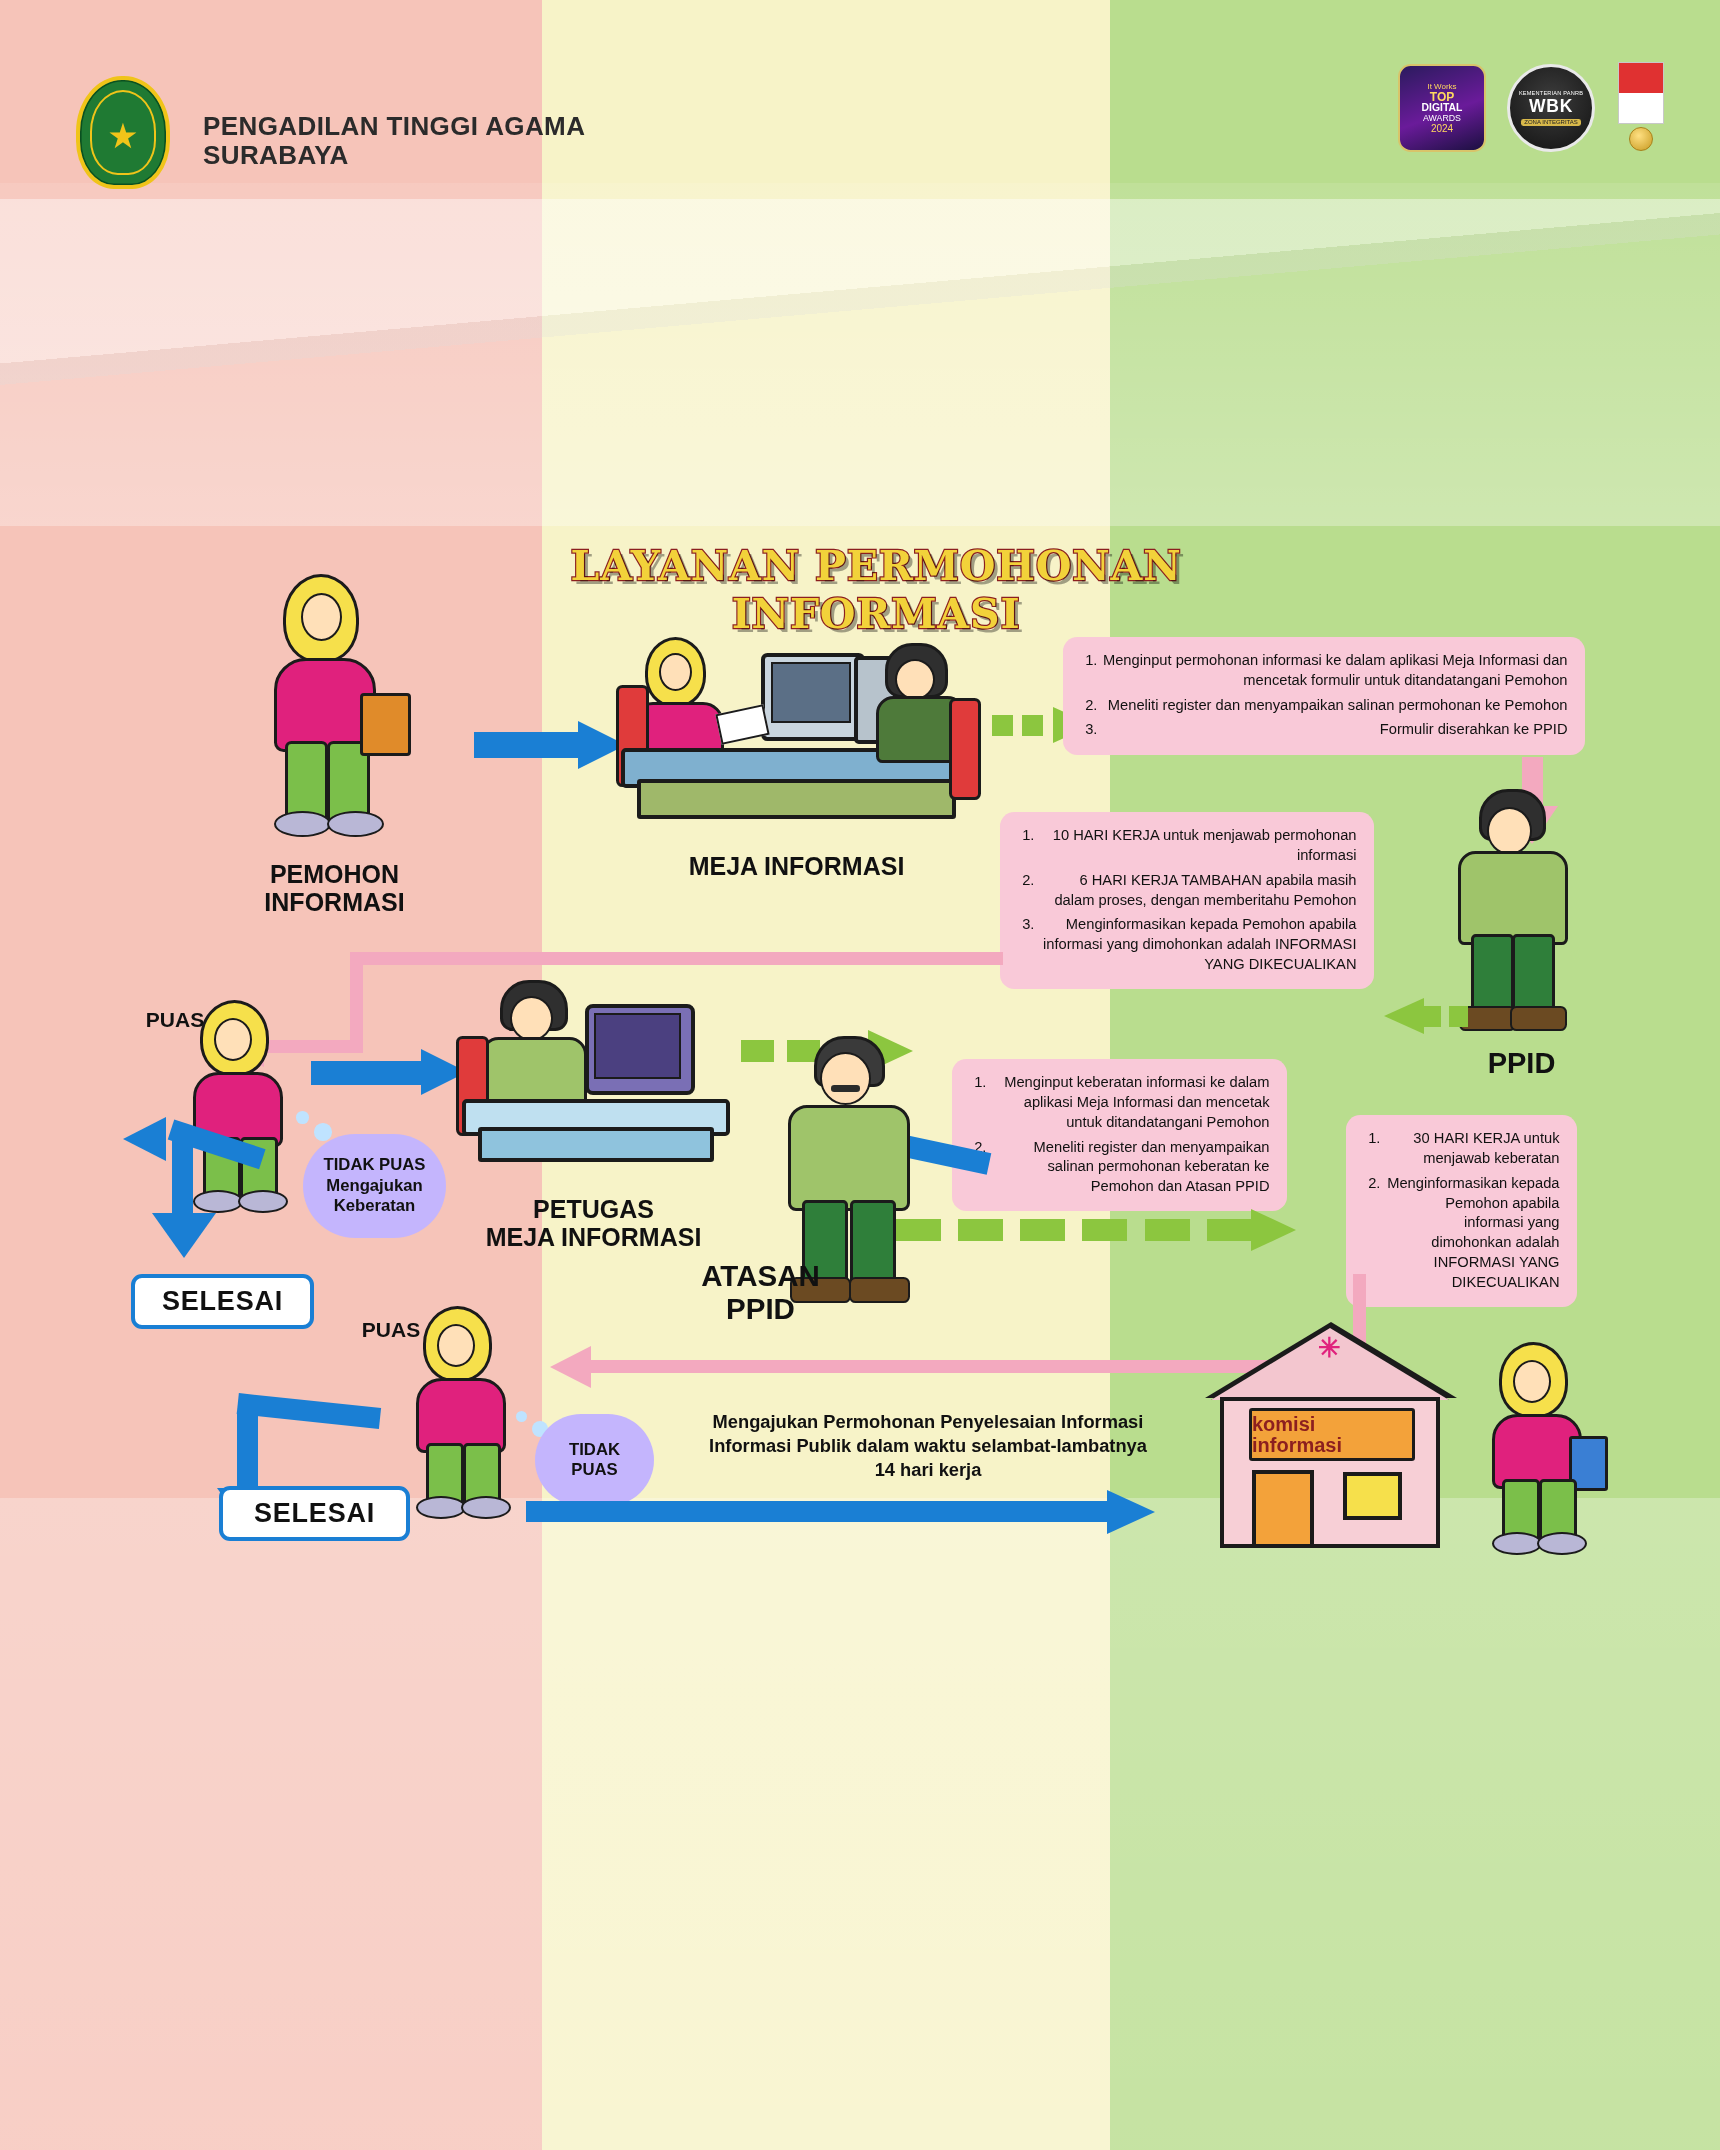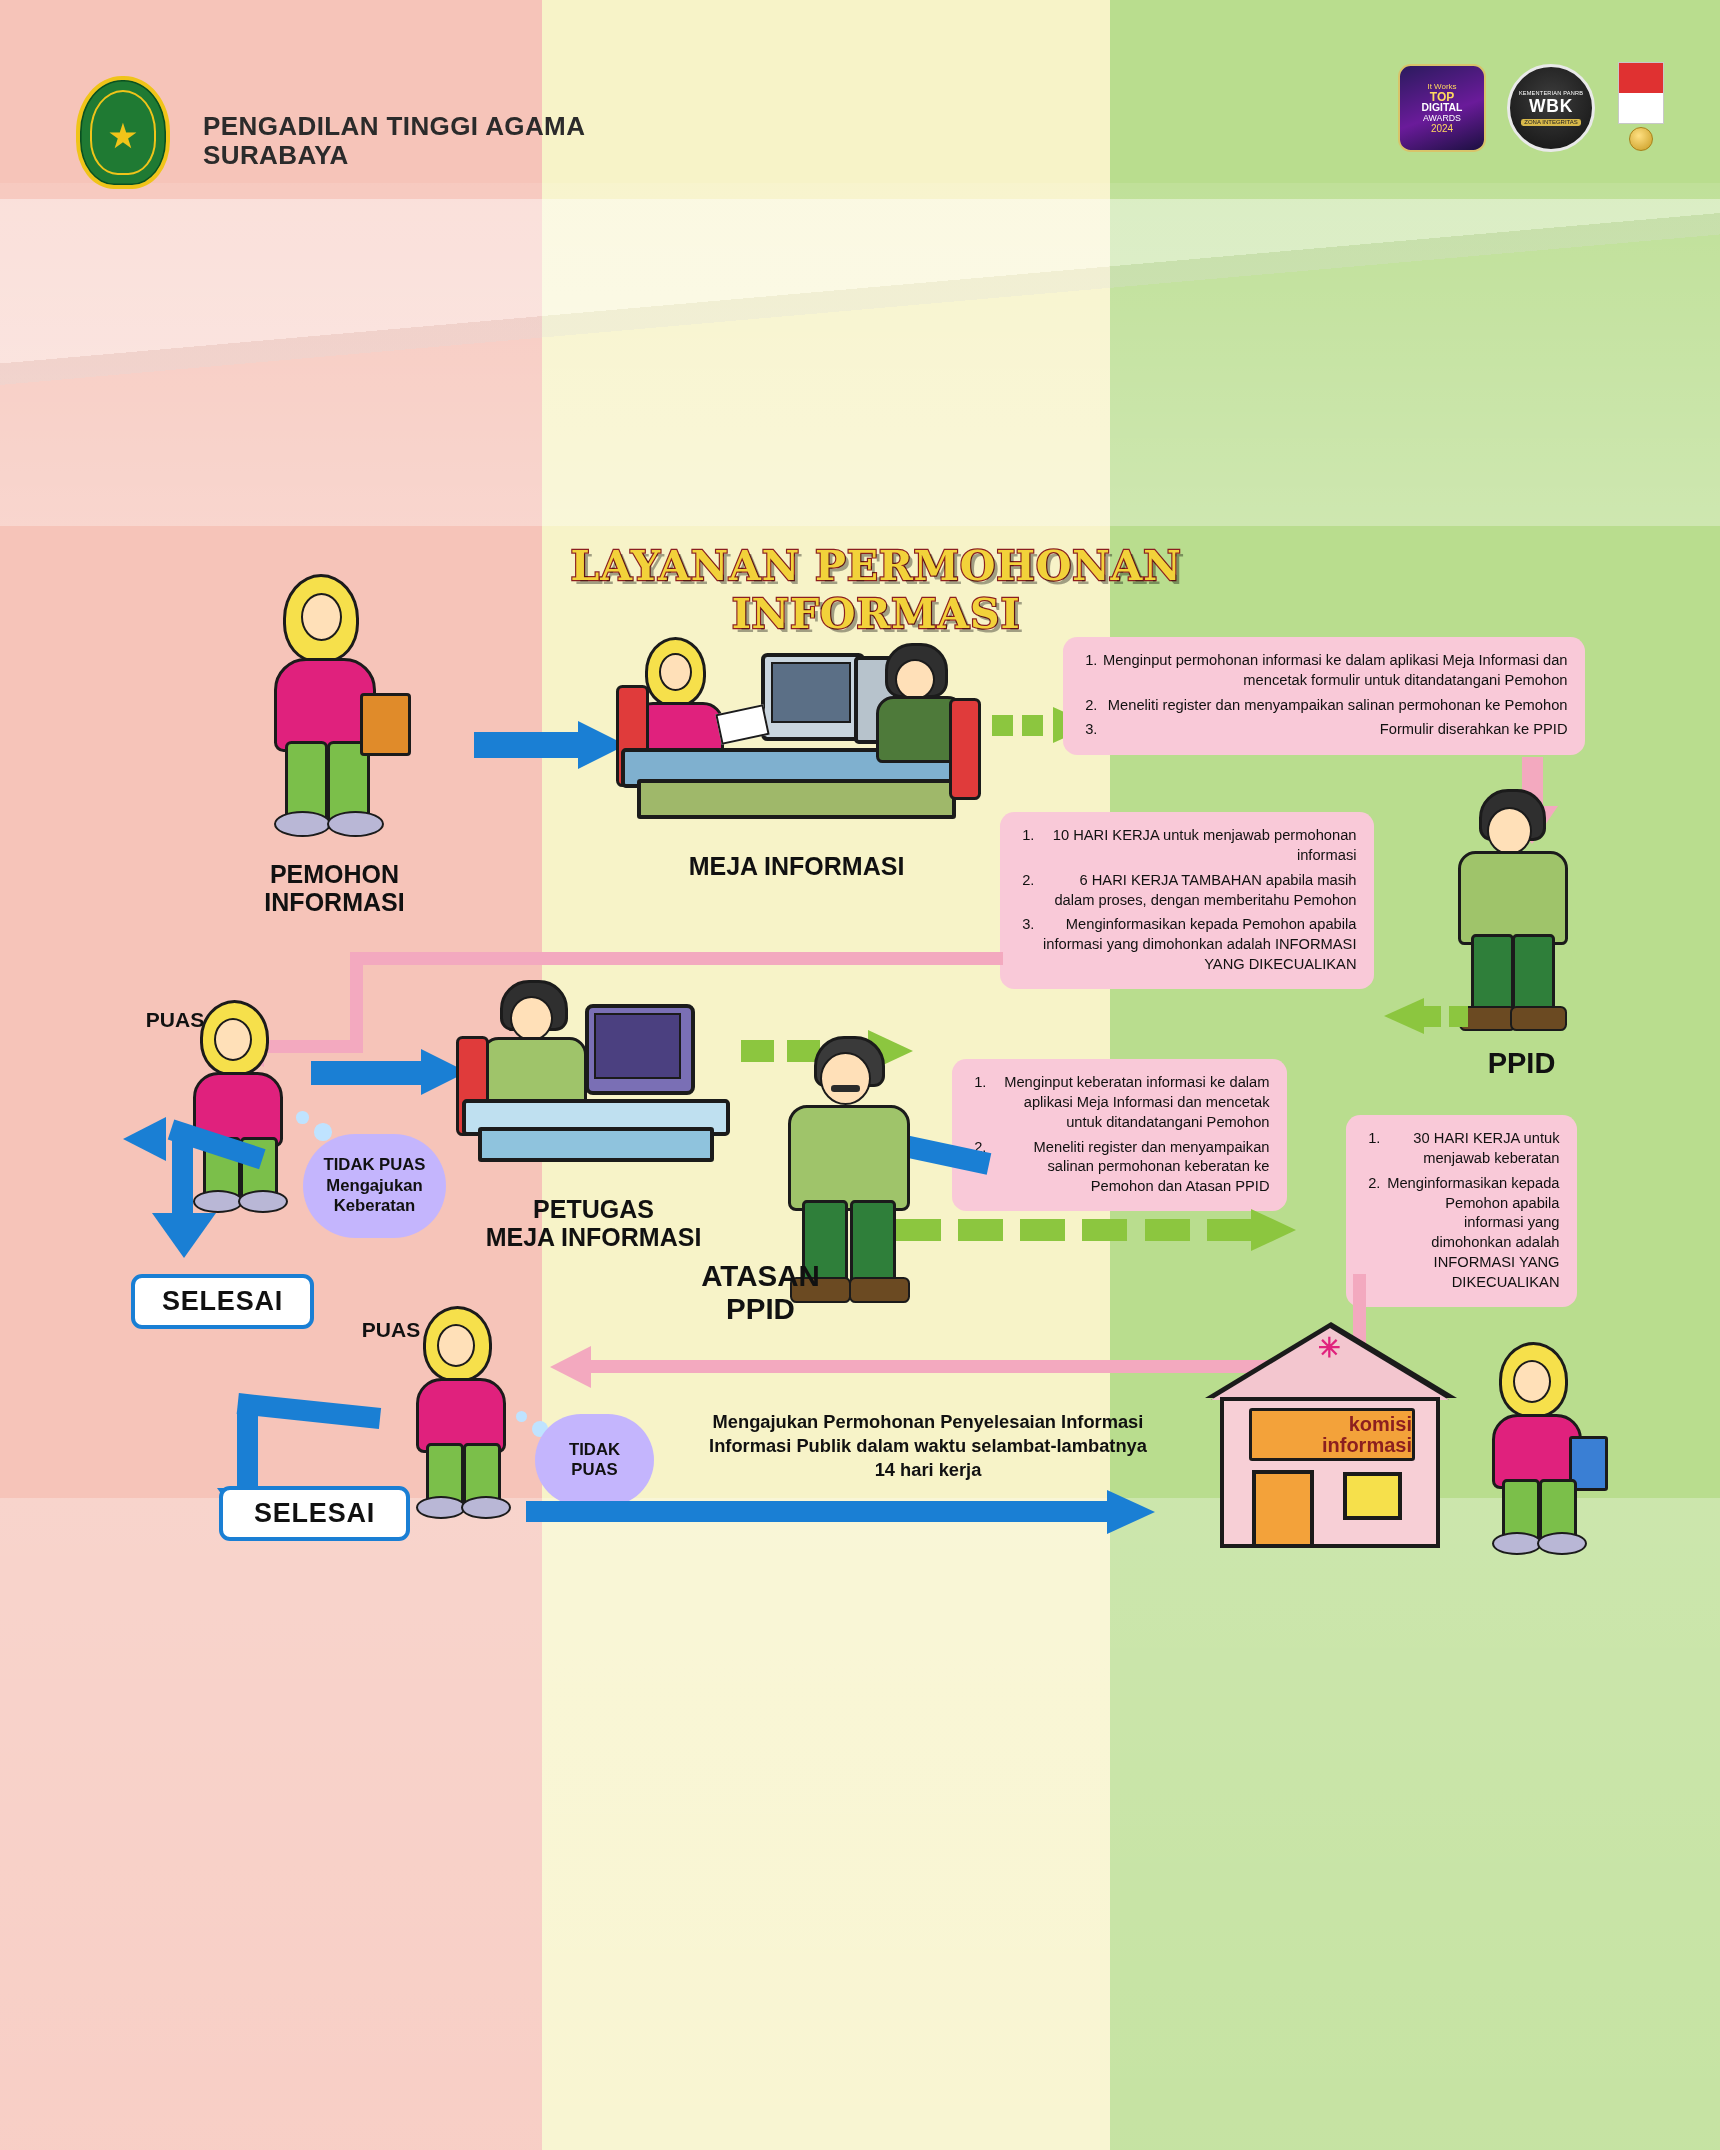--- a/index.html
+++ b/index.html
@@ -147,21 +147,21 @@
   }
   .house .roof-border{
     position:absolute;width:0;height:0;border-left:126px solid transparent;border-right:126px solid transparent;
     border-bottom:76px solid #1b1b1b;
   }
   .house .wall{
     position:absolute;background:#f7cfd6;border:4px solid #1b1b1b;box-sizing:border-box;
   }
   .house .sign{
     position:absolute;background:#f3a23a;border:3.2px solid #1b1b1b;box-sizing:border-box;border-radius:3.2px;
-    display:flex;align-items:flex-end;justify-content:center;flex-direction:column;
+    display:flex;align-items:flex-start;justify-content:center;flex-direction:column;
     color:#8c1f1f;font-weight:bold;line-height:1.02;
   }
   .house .door{position:absolute;background:#f3a23a;border:4px solid #1b1b1b;box-sizing:border-box;}
   .house .win{position:absolute;background:#f6e04b;border:4px solid #1b1b1b;box-sizing:border-box;}
 </style>
 </head>
 <body>
 
 <div class="bg">
   <div class="band pink"></div>

